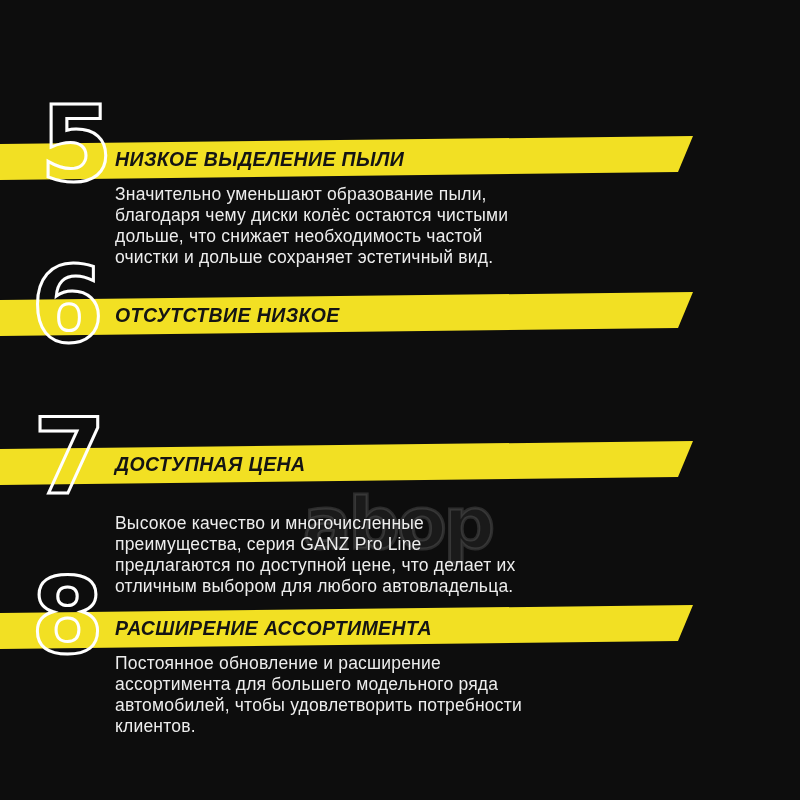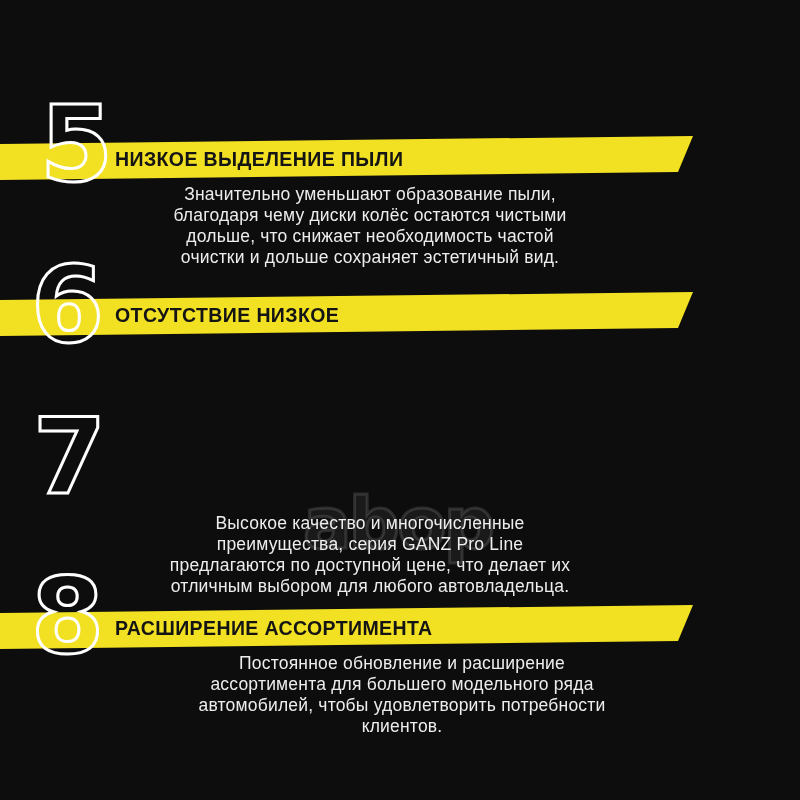--- a/index.html
+++ b/index.html
@@ -43,34 +43,34 @@
   .banner .title {
     position: absolute;
     left: 115px;
     top: 11px;
     font-size: 19.5px;
     line-height: 24px;
     font-weight: 800;
     letter-spacing: 0.4px;
     color: var(--heading, #141414);
     white-space: nowrap;
+    font-style: italic;
   }
 
   
   .body-text {
     position: absolute;
     left: 115px;
     width: 510px;
     z-index: 8;
     font-size: 17.5px;
     line-height: 21px;
     letter-spacing: 0.2px;
     color: var(--body_text, #EDEDED);
     white-space: pre-line;
-    text-align: center;
   }
 
   
   .watermark {
     position: absolute;
     left: 303px;
     top: 487px;
     z-index: 20;
     font-family: "DejaVu Sans", sans-serif;
     font-weight: 800;
@@ -96,29 +96,32 @@
 благодаря чему диски колёс остаются чистыми
 дольше, что снижает необходимость частой
 очистки и дольше сохраняет эстетичный вид.</div>
 
   <div class="big-number" style="top: 254px; left: 31px;">6</div>
   <div class="banner" style="top: 292px;">
     <div class="title">ОТСУТСТВИЕ НИЗКОЕ</div>
   </div>
 
   <div class="big-number" style="top: 405px; left: 33px;">7</div>
+  <div class="banner" style="top: 441px;">
+    <div class="title">ДОСТУПНАЯ ЦЕНА</div>
+  </div>
   <div class="body-text" style="top: 490px; margin-top: 23px;">Высокое качество и многочисленные
 преимущества, серия GANZ Pro Line
 предлагаются по доступной цене, что делает их
 отличным выбором для любого автовладельца.</div>
 
   <div class="big-number" style="top: 565px; left: 31px;">8</div>
   <div class="banner" style="top: 605px;">
     <div class="title">РАСШИРЕНИЕ АССОРТИМЕНТА</div>
   </div>
-  <div class="body-text" style="top: 653px; margin-left: 32px;">Постоянное обновление и расширение
+  <div class="body-text" style="top: 653px;">Постоянное обновление и расширение
 ассортимента для большего модельного ряда
 автомобилей, чтобы удовлетворить потребности
 клиентов.</div>
 
   <div class="watermark">abop</div>
 
 </div>
 
 </body></html>

